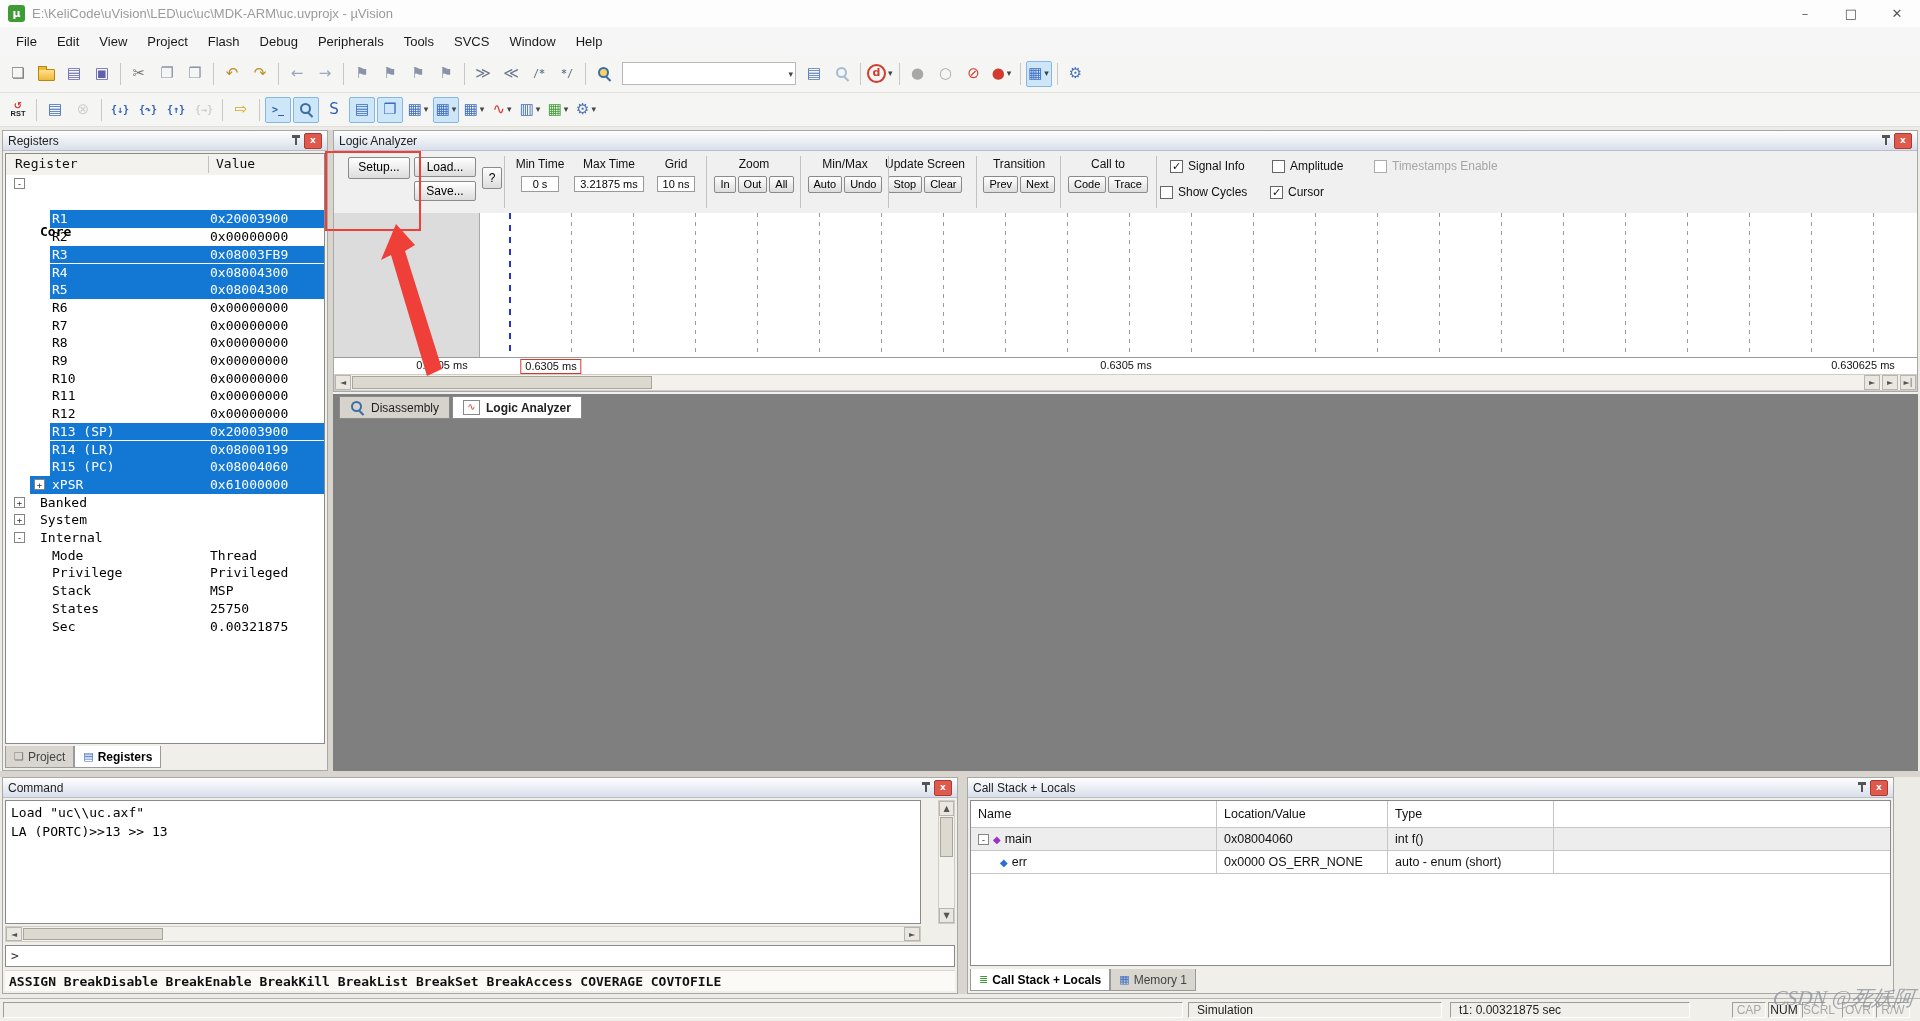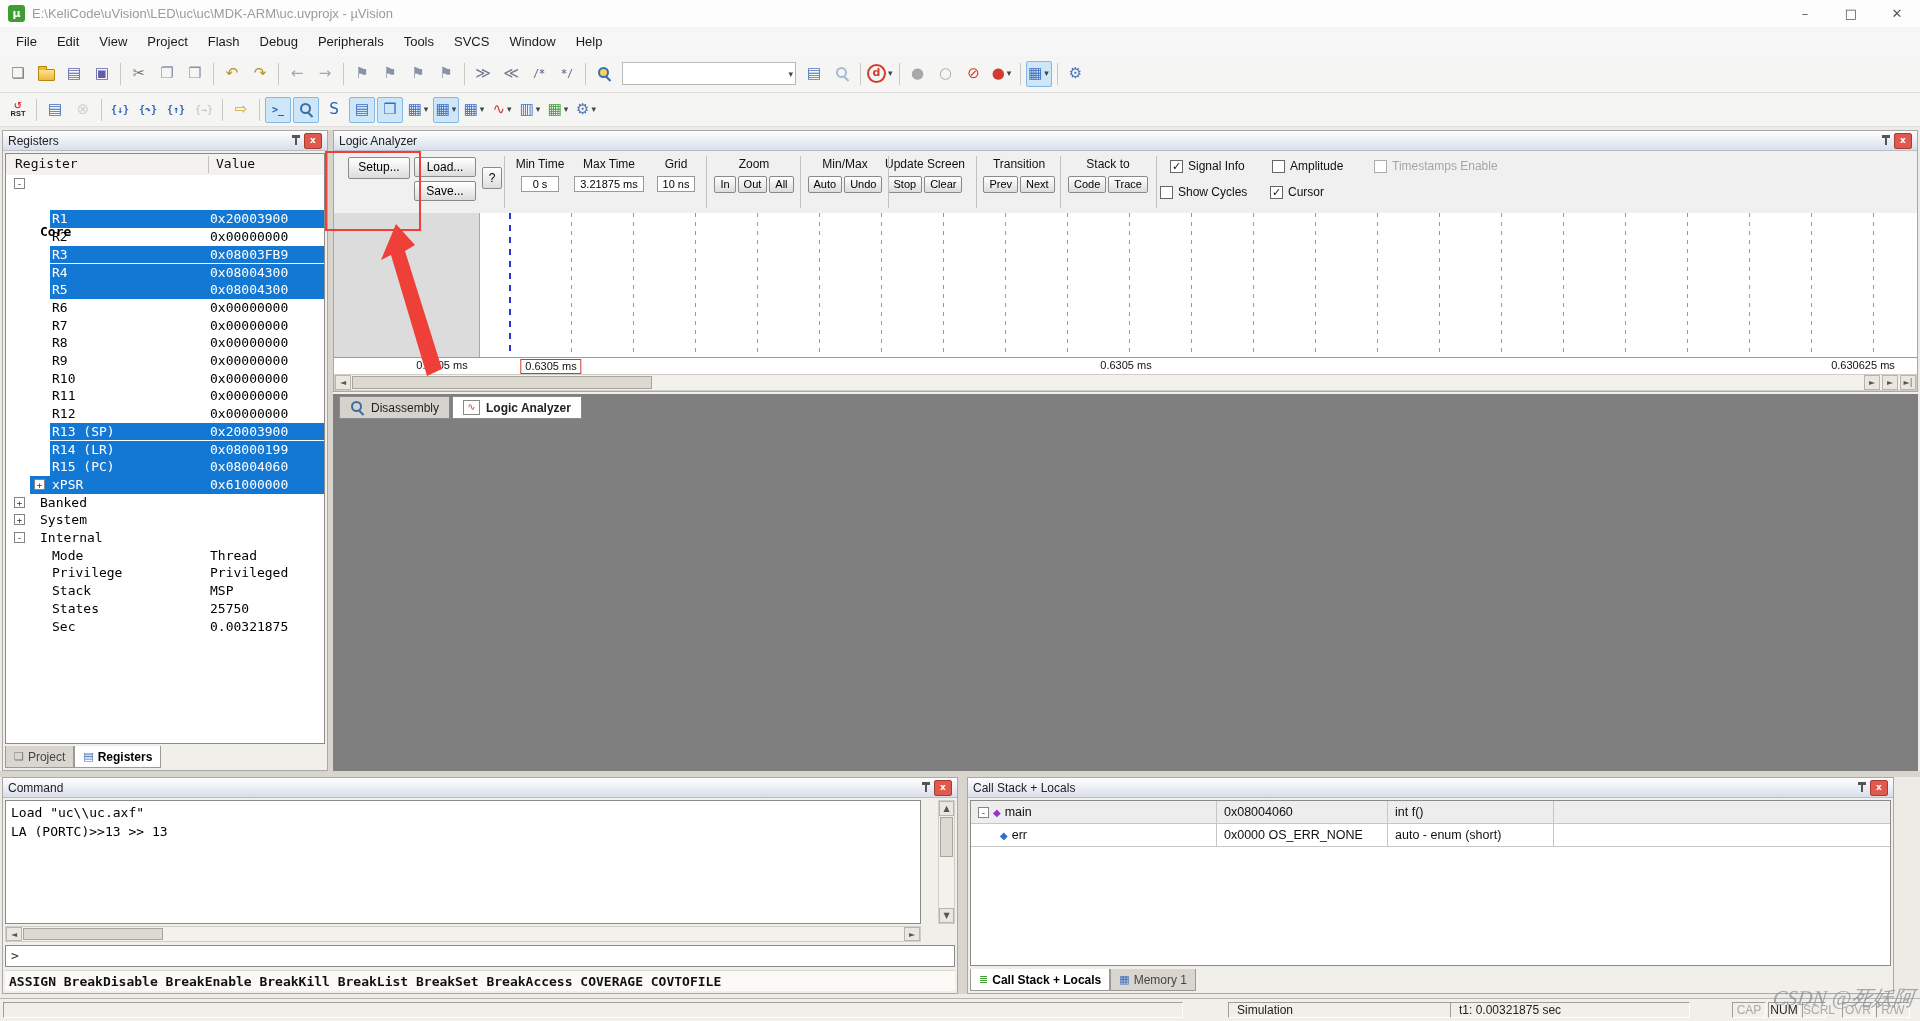--- a/index.html
+++ b/index.html
@@ -542,21 +542,21 @@
           </div>
         </div>
         <div class="lagroup" style="left: 644px; width: 82px;">
           <div class="glabel">Transition</div>
           <div class="gbtns">
             <span class="gbtn">Prev</span>
             <span class="gbtn">Next</span>
           </div>
         </div>
         <div class="lagroup" style="left: 728px; width: 92px;">
-          <div class="glabel">Stack to</div>
+          <div class="glabel">Call to</div>
           <div class="gbtns">
             <span class="gbtn">Code</span>
             <span class="gbtn">Trace</span>
           </div>
         </div>
         <div class="lasep" style="left: 170px;"></div>
         <div class="lasep" style="left: 372px;"></div>
         <div class="lasep" style="left: 466px;"></div>
         <div class="lasep" style="left: 554px;"></div>
         <div class="lasep" style="left: 642px;"></div>
@@ -661,20 +661,25 @@
     <div id="cmd-hint">ASSIGN BreakDisable BreakEnable BreakKill BreakList BreakSet BreakAccess COVERAGE COVTOFILE</div>
   </div>
 
   <div id="callstack-panel" class="panel">
     <div class="phead">
       <span class="ptitle">Call Stack + Locals</span>
       <span class="pin"></span>
       <span class="xbtn">x</span>
     </div>
     <div id="cs-table">
+      <div class="cs-row cs-head">
+        <div class="cs-cell cw0">Name</div>
+        <div class="cs-cell cw1">Location/Value</div>
+        <div class="cs-cell cw2">Type</div>
+      </div>
       <div id="cs-rows">
           <div class="cs-row cs-r shaded">
             <div class="cs-cell cw0">
               <span class="csexp">-</span>
               <span class="diamond" style="color: rgb(155, 48, 208);">◆</span>
               <span>main</span>
             </div>
             <div class="cs-cell cw1">0x08004060</div>
             <div class="cs-cell cw2">int f()</div>
           </div>
@@ -696,21 +701,21 @@
         </div>
         <div class="btab">
           <span class="tabicon" style="color: rgb(60, 108, 192);">▦</span>
           <span>Memory 1</span>
         </div>
       </div>
   </div>
 
   <div id="statusbar">
     <div class="seg" style="left:3px;width:1180px;"></div>
-    <div class="seg" style="left:1228px;width:254px;">Simulation</div>
+    <div class="seg" style="left:1188px;width:254px;">Simulation</div>
     <div class="seg" style="left:1450px;width:240px;">t1: 0.00321875 sec</div>
     <span id="status-flags"><div class="seg flag dim" style="left: 1732px; width: 34px;">CAP</div><div class="seg flag" style="left: 1768px; width: 32px;">NUM</div><div class="seg flag dim" style="left: 1802px; width: 24px;">SCRL</div><div class="seg flag dim" style="left: 1842px; width: 32px;">OVR</div><div class="seg flag dim" style="left: 1876px; width: 34px;">R/W</div></span>
   </div>
   <div id="watermark">CSDN @死妖阿</div>
 
   <div id="anno-box"></div>
   <svg id="anno-arrow" width="80" height="158">
     <polygon points="18,2 37,23 27,29 64,147 49,154 13,33 3,38" fill="#ee3f38"></polygon>
   </svg>
 

